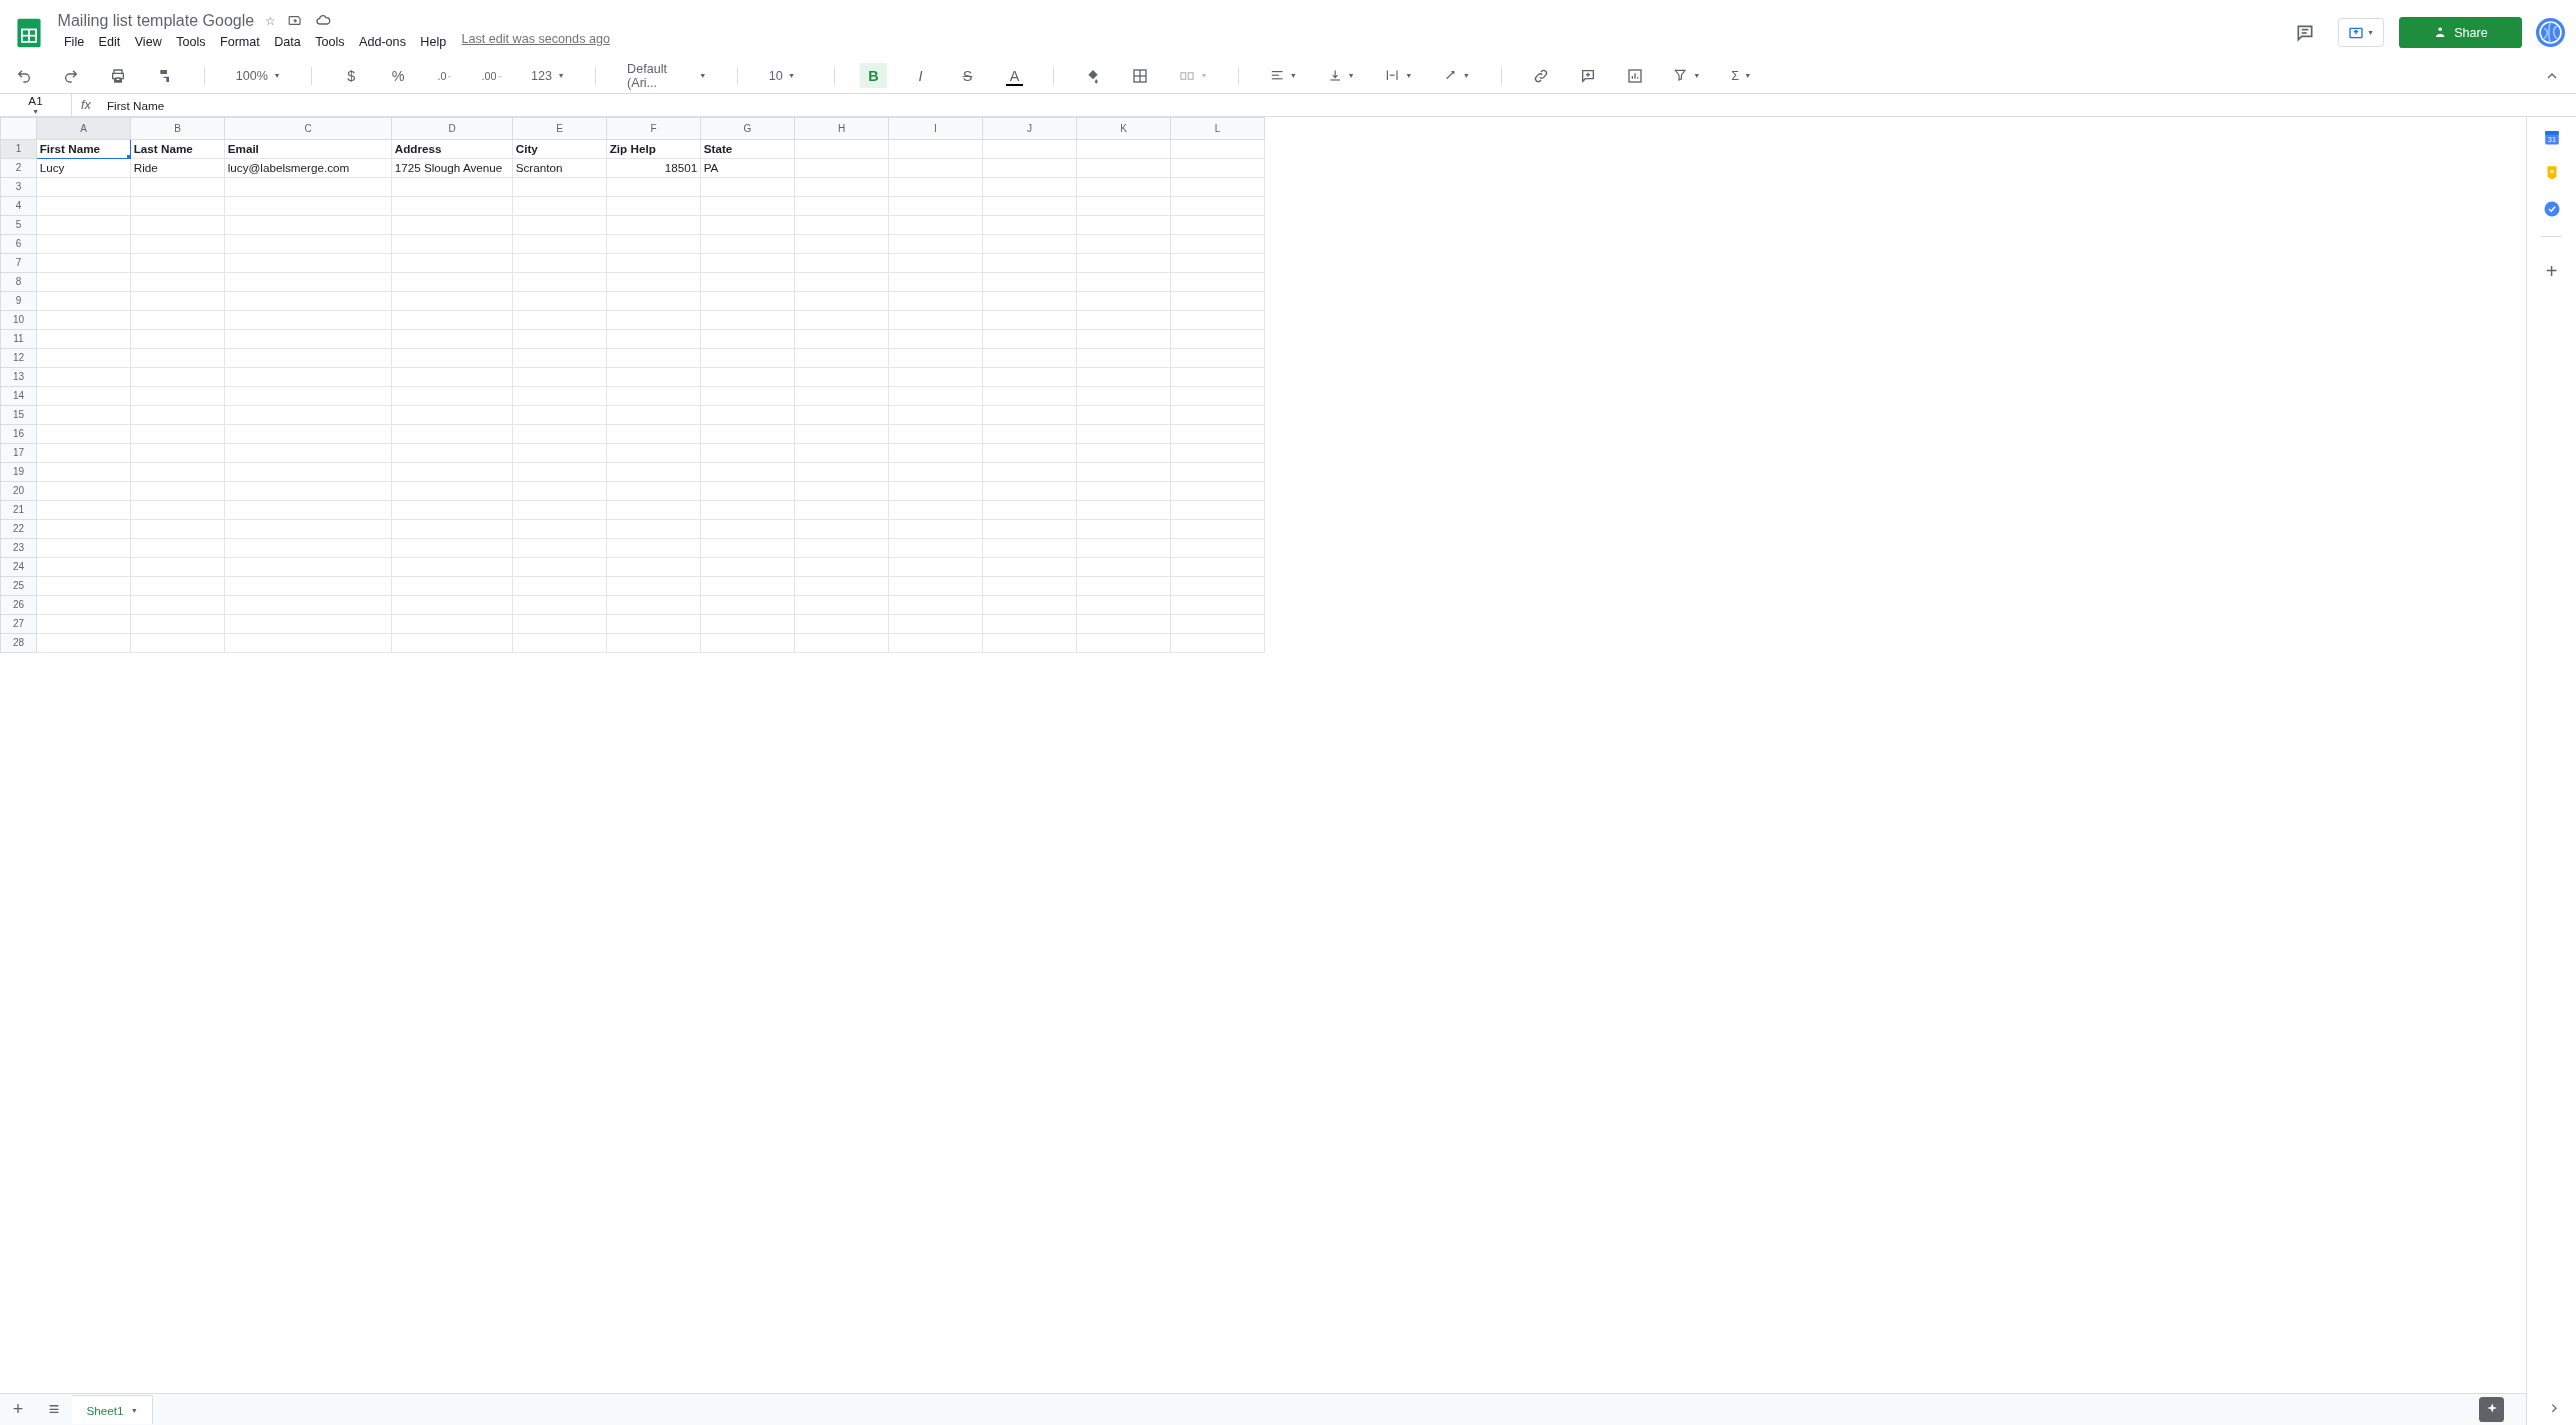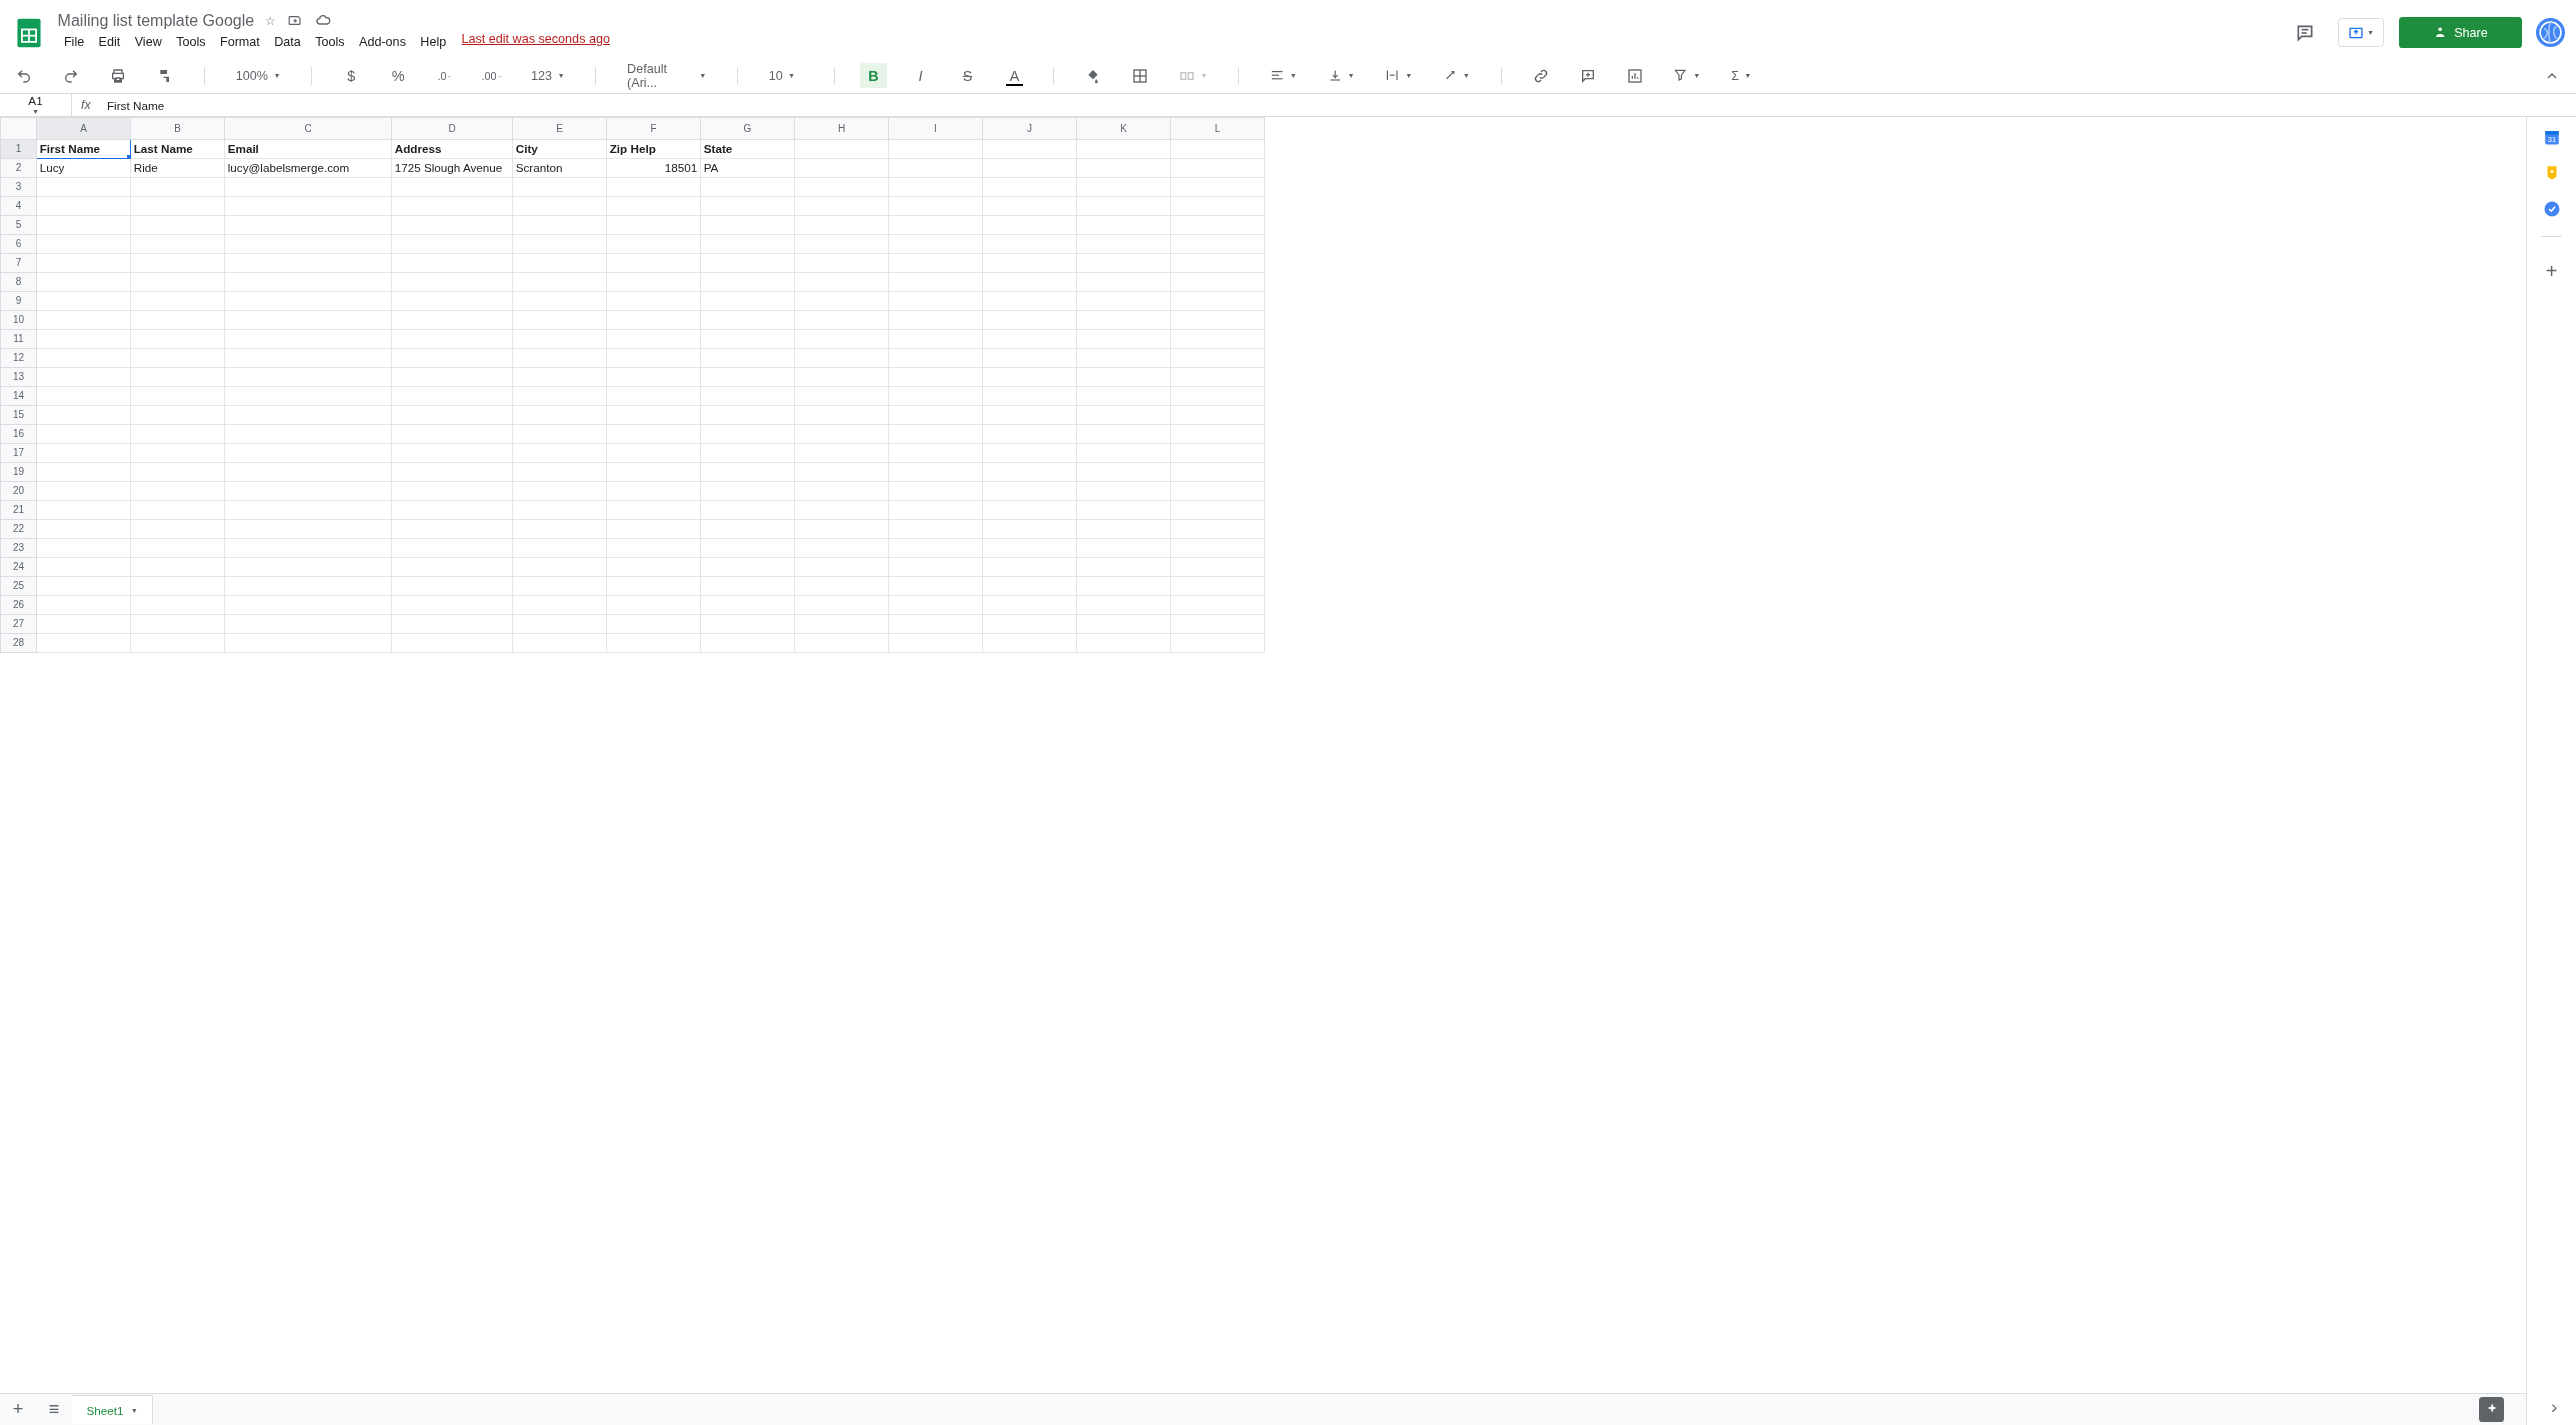--- a/index.html
+++ b/index.html
@@ -10,21 +10,21 @@
 .title-bar { display: flex; align-items: center; padding: 7.2px 10.8px 0 10.8px; height: 58px; }
 .doc-icon { width: 36px; height: 36px; margin-right: 10.8px; display: flex; align-items: center; justify-content: center; }
 .doc-icon svg { width: 32px; height: 32px; }
 .title-section { flex: 1; }
 .title-row { display: flex; align-items: center; gap: 10.8px; }
 .doc-title { font-size: 16px; color: #5f6368; font-weight: 400; }
 .title-icons { display: flex; gap: 12.6px; align-items: center; color: #5f6368; }
 .title-icons span { cursor: pointer; }
 .menu-bar { display: flex; gap: 1.8px; margin-top: 1.8px; }
 .menu-item { padding: 3.6px 6.3px; font-size: 12.6px; color: #202124; cursor: pointer; border-radius: 3.6px; }
-.last-edit { color: #b91c1c; text-decoration: underline; font-size: 12.6px; margin-left: 7.2px; cursor: pointer; }
+.last-edit { color: #737373; text-decoration: underline; font-size: 12.6px; margin-left: 7.2px; cursor: pointer; }
 .title-right { display: flex; align-items: center; gap: 14.4px; }
 .icon-btn { width: 36px; height: 36px; display: flex; align-items: center; justify-content: center; cursor: pointer; border-radius: 50%; color: #5f6368; }
 .present-btn { display: flex; align-items: center; gap: 3.6px; border: 0.9px solid #dadce0; border-radius: 3.6px; padding: 5.4px 9px; cursor: pointer; color: #1a73e8; }
 .share-btn { background: #1e8e3e; color: #fff; padding: 8px 34px; border-radius: 3.6px; font-size: 12.6px; font-weight: 500; cursor: pointer; display: flex; align-items: center; gap: 7.2px; }
 .avatar { width: 29px; height: 29px; border-radius: 50%; background: #4285f4; display: flex; align-items: center; justify-content: center; color: #fff; }
 
 
 .toolbar { display: flex; align-items: center; padding: 3.6px 10.8px; border-bottom: 0.9px solid #dadce0; height: 36px; gap: 20px; }
 .tb-btn { width: 27px; height: 25px; display: flex; align-items: center; justify-content: center; cursor: pointer; border-radius: 1.8px; color: #5f6368; font-size: 14.4px; }
 .tb-sep { width: 0.9px; height: 18px; background: #dadce0; margin: 0 5.4px; }

